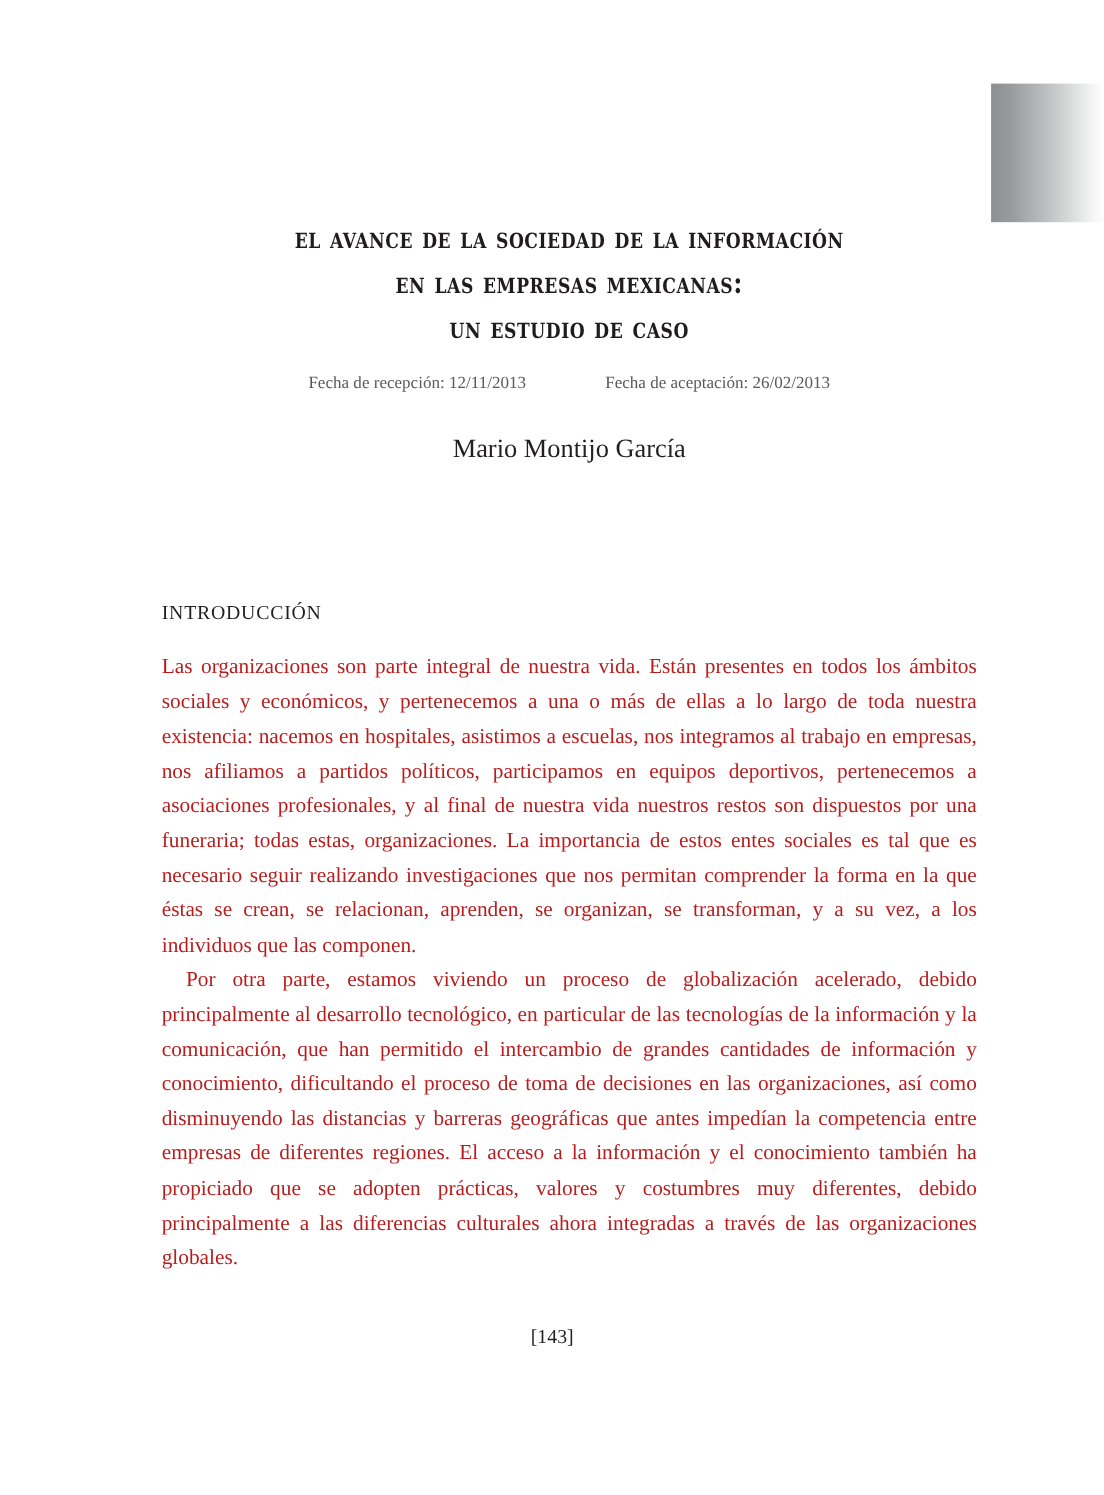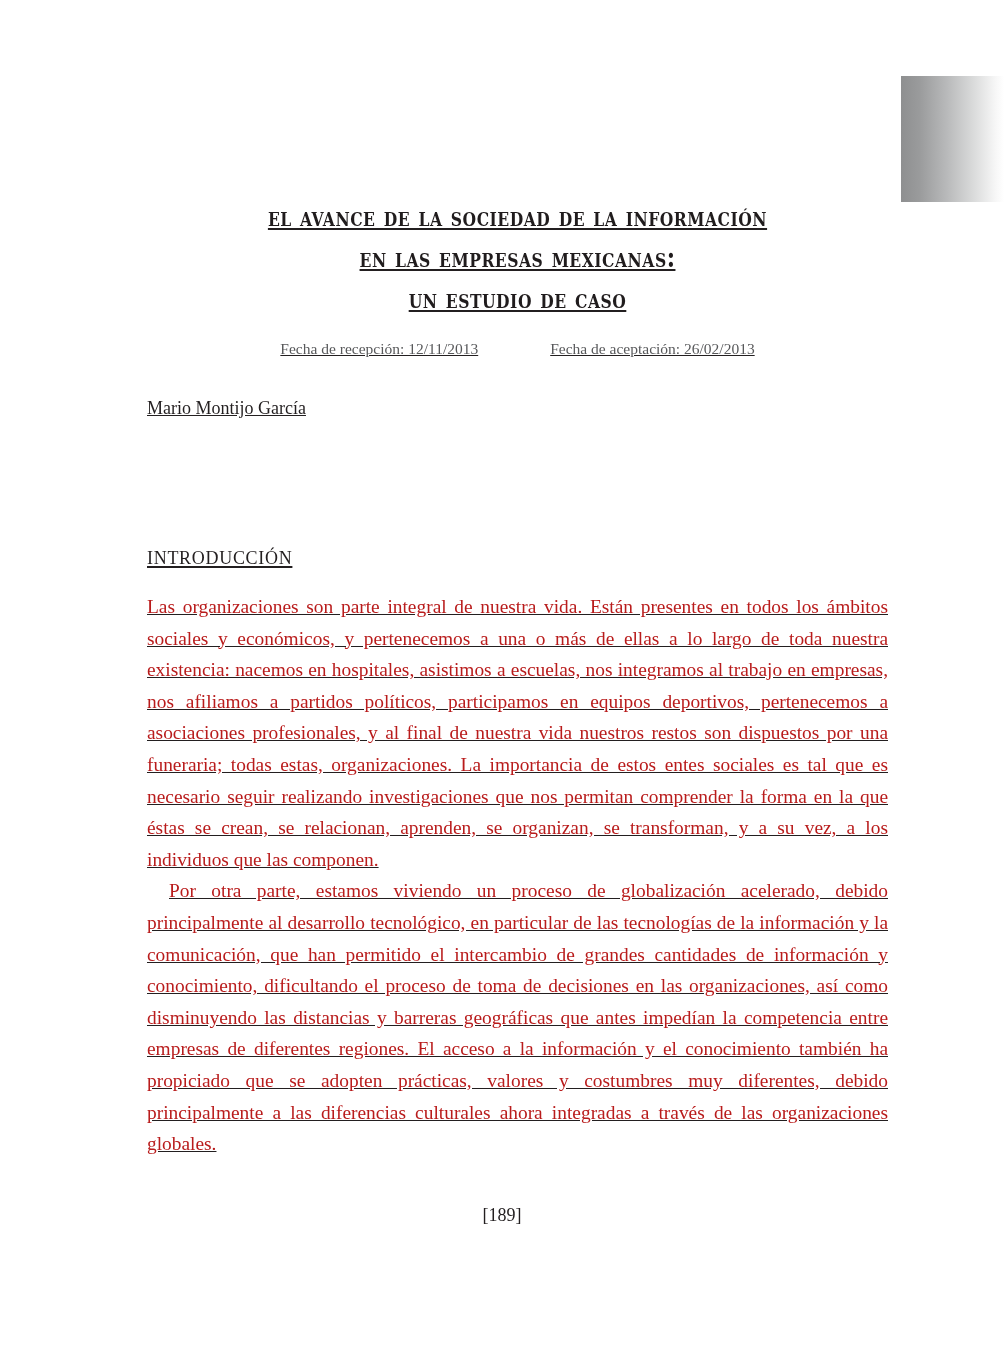--- a/index.html
+++ b/index.html
@@ -27,21 +27,20 @@
     height: 126px;
     background: linear-gradient(to right, #8e8f90 0%, #9a9b9c 18%, #b9babb 45%, #dcdddd 72%, #f7f7f7 92%, #ffffff 100%);
   }
 
   
   .content {
     position: absolute;
     left: 147px;
     top: 0;
     width: 741px;
-    text-decoration: underline;
   }
 
   
   .title {
     margin: 0;
     padding-top: 196px;
     text-align: center;
     font-family: "DejaVu Serif", "Liberation Serif", serif;
     font-weight: bold;
     font-size: 27.5px;
@@ -64,22 +63,22 @@
     gap: 72px;
     font-size: 15.5px;
     line-height: 20px;
     color: #58595b;
   }
 
   
   .author {
     margin: 0;
     padding-top: 36px;
-    text-align: left;
-    font-size: 18px;
+    text-align: center;
+    font-size: 24px;
     line-height: 26px;
     color: #231f20;
   }
 
   
   .section-heading {
     margin: 0;
     padding-top: 122px;
     font-size: 25px;
     line-height: 26px;
@@ -140,15 +139,15 @@
 
     <h2 class="section-heading">Introducción</h2>
 
     <div class="body-copy">
       <p>Las organizaciones son parte integral de nuestra vida. Están presentes en todos los ámbitos sociales y económicos, y pertenecemos a una o más de ellas a lo largo de toda nuestra existencia: nacemos en hospitales, asistimos a escuelas, nos integramos al trabajo en empresas, nos afiliamos a partidos políticos, participamos en equipos deportivos, pertenecemos a asociaciones profesionales, y al final de nuestra vida nuestros restos son dispuestos por una funeraria; todas estas, organizaciones. La importancia de estos entes sociales es tal que es necesario seguir realizando investigaciones que nos permitan comprender la forma en la que éstas se crean, se relacionan, aprenden, se organizan, se transforman, y a su vez, a los individuos que las componen.</p>
       <p class="indented">Por otra parte, estamos viviendo un proceso de globalización acelerado, debido principalmente al desarrollo tecnológico, en particular de las tecnologías de la información y la comunicación, que han permitido el intercambio de grandes cantidades de información y conocimiento, dificultando el proceso de toma de decisiones en las organizaciones, así como disminuyendo las distancias y barreras geográficas que antes impedían la competencia entre empresas de diferentes regiones. El acceso a la información y el conocimiento también ha propiciado que se adopten prácticas, valores y costumbres muy diferentes, debido principalmente a las diferencias culturales ahora integradas a través de las organizaciones globales.</p>
     </div>
 
   </div>
 
-  <div class="folio">[189]</div>
+  <div class="folio">[143]</div>
 
 </div>
 
 </body></html>

